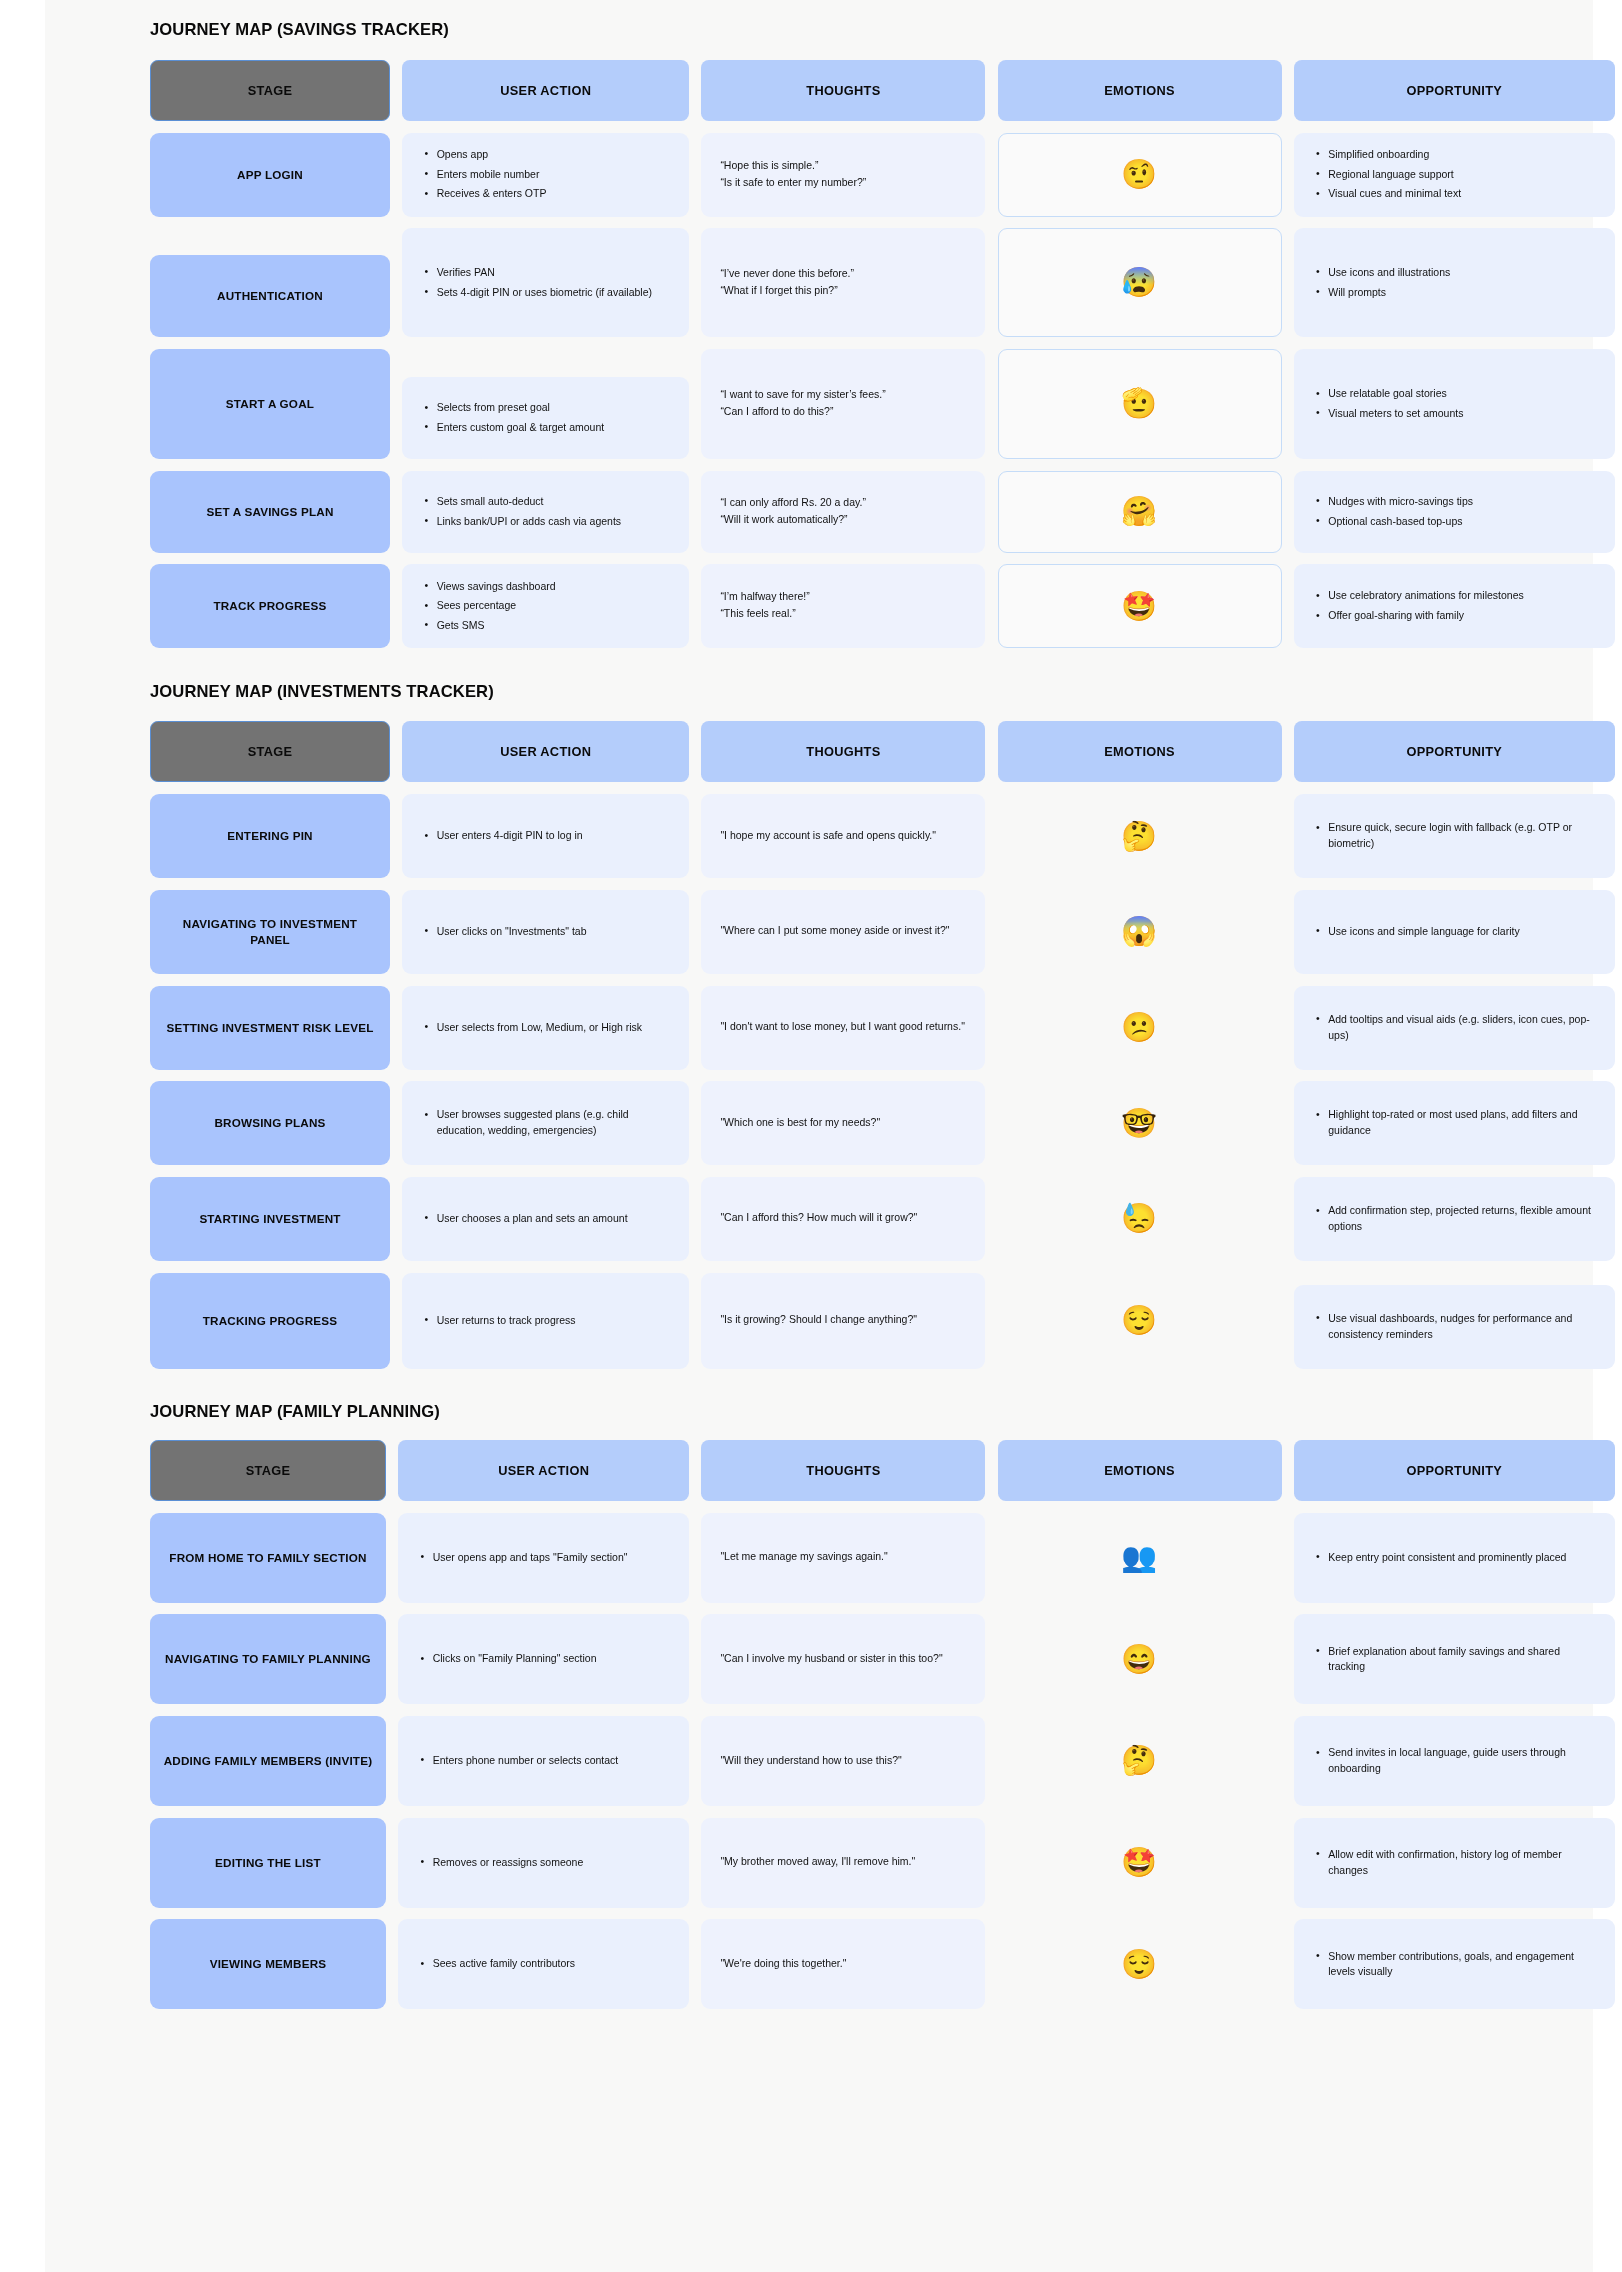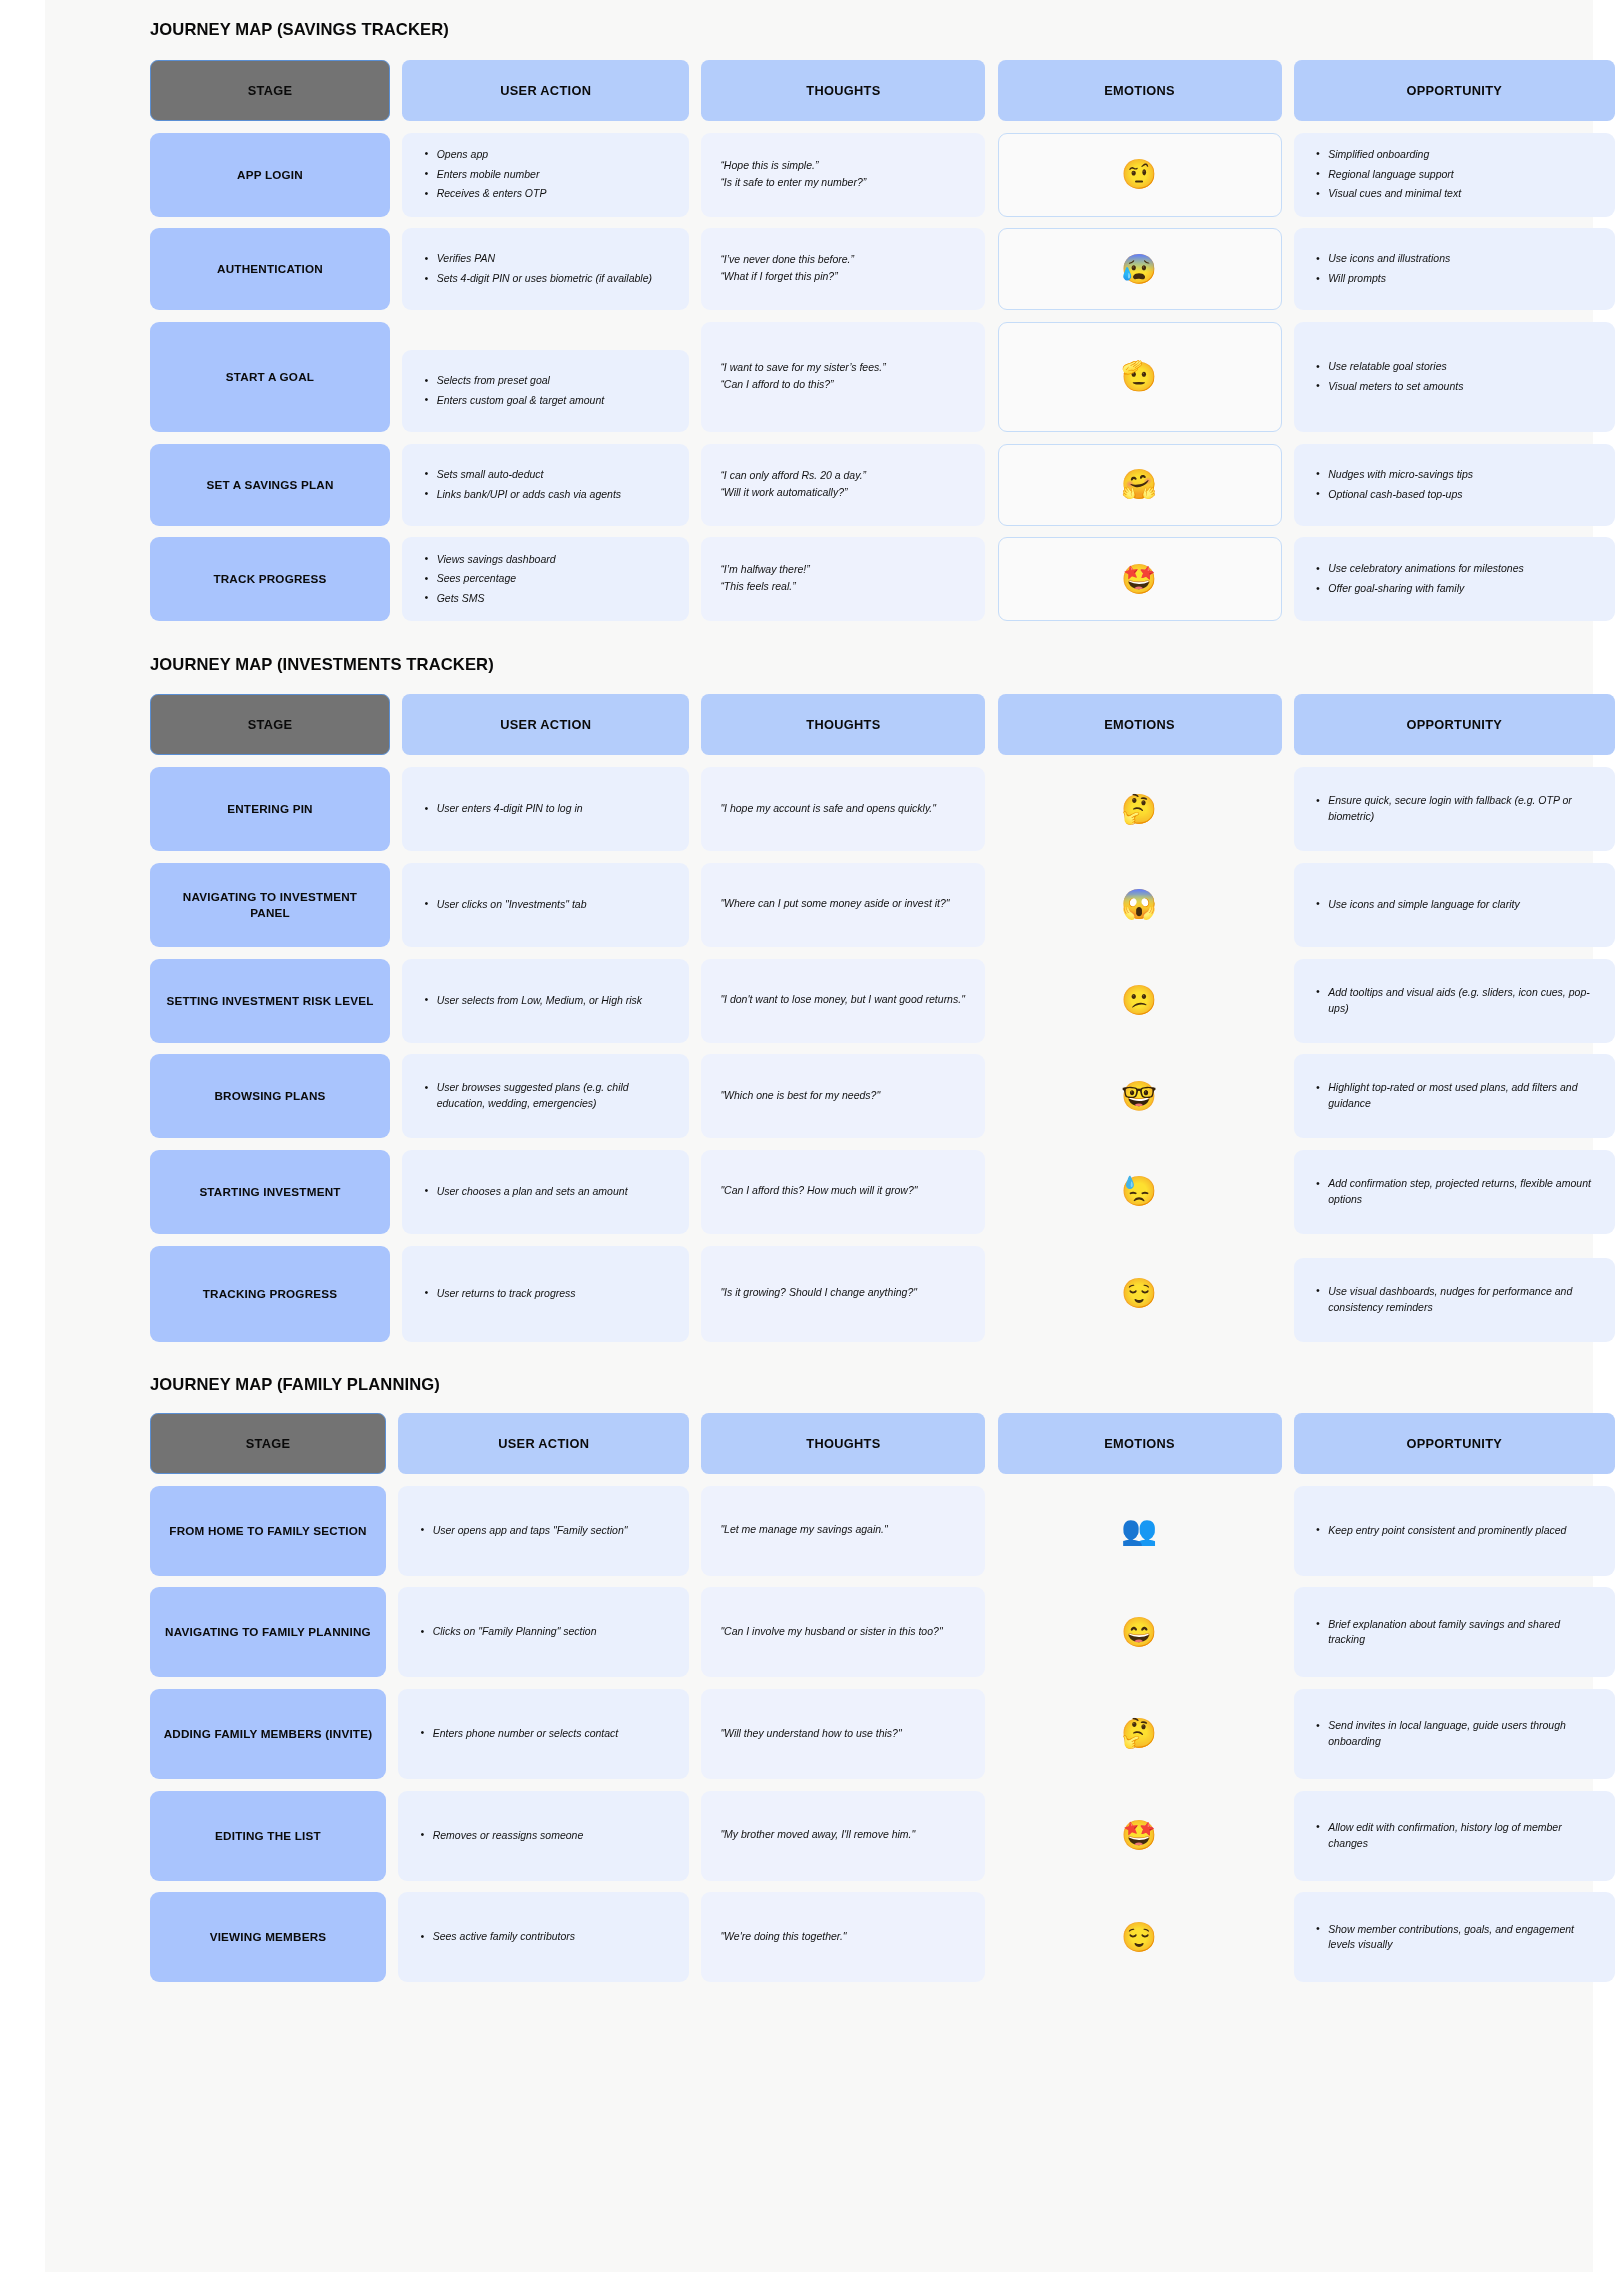--- a/index.html
+++ b/index.html
@@ -69,21 +69,20 @@
   .cell {
     border-radius: 9px;
     background: #eaf0fd;
     padding: 14.4px 19px;
     display: flex;
     flex-direction: column;
     justify-content: center;
     font-size: 10.5px;
     line-height: 1.5;
     color: #111;
-    font-style: italic;
   }
   .cell.thoughts { background: #eef2fd; }
   .cell ul { list-style: none; }
   .cell li {
     position: relative;
     padding-left: 15.5px;
     margin-bottom: 3.9px;
   }
   .cell li:last-child { margin-bottom: 0; }
   .cell li::before {
@@ -143,21 +142,21 @@
           <p>“Is it safe to enter my number?”</p>
         </div>
         <div class="emo boxed" style="min-height: 82px;">🤨</div>
         <div class="cell" style="min-height: 82px;">
           <ul>
             <li>Simplified onboarding</li>
             <li>Regional language support</li>
             <li>Visual cues and minimal text</li>
           </ul>
         </div>
-        <div class="stage-cell" style="min-height: 82px;">AUTHENTICATION</div>
+        <div class="stage-cell" style="min-height: 82px; margin-top: 27px;">AUTHENTICATION</div>
         <div class="cell" style="min-height: 82px;">
           <ul>
             <li>Verifies PAN</li>
             <li>Sets 4-digit PIN or uses biometric (if available)</li>
           </ul>
         </div>
         <div class="cell thoughts" style="min-height: 82px;">
           <p>“I’ve never done this before.”</p>
           <p>“What if I forget this pin?”</p>
         </div>

